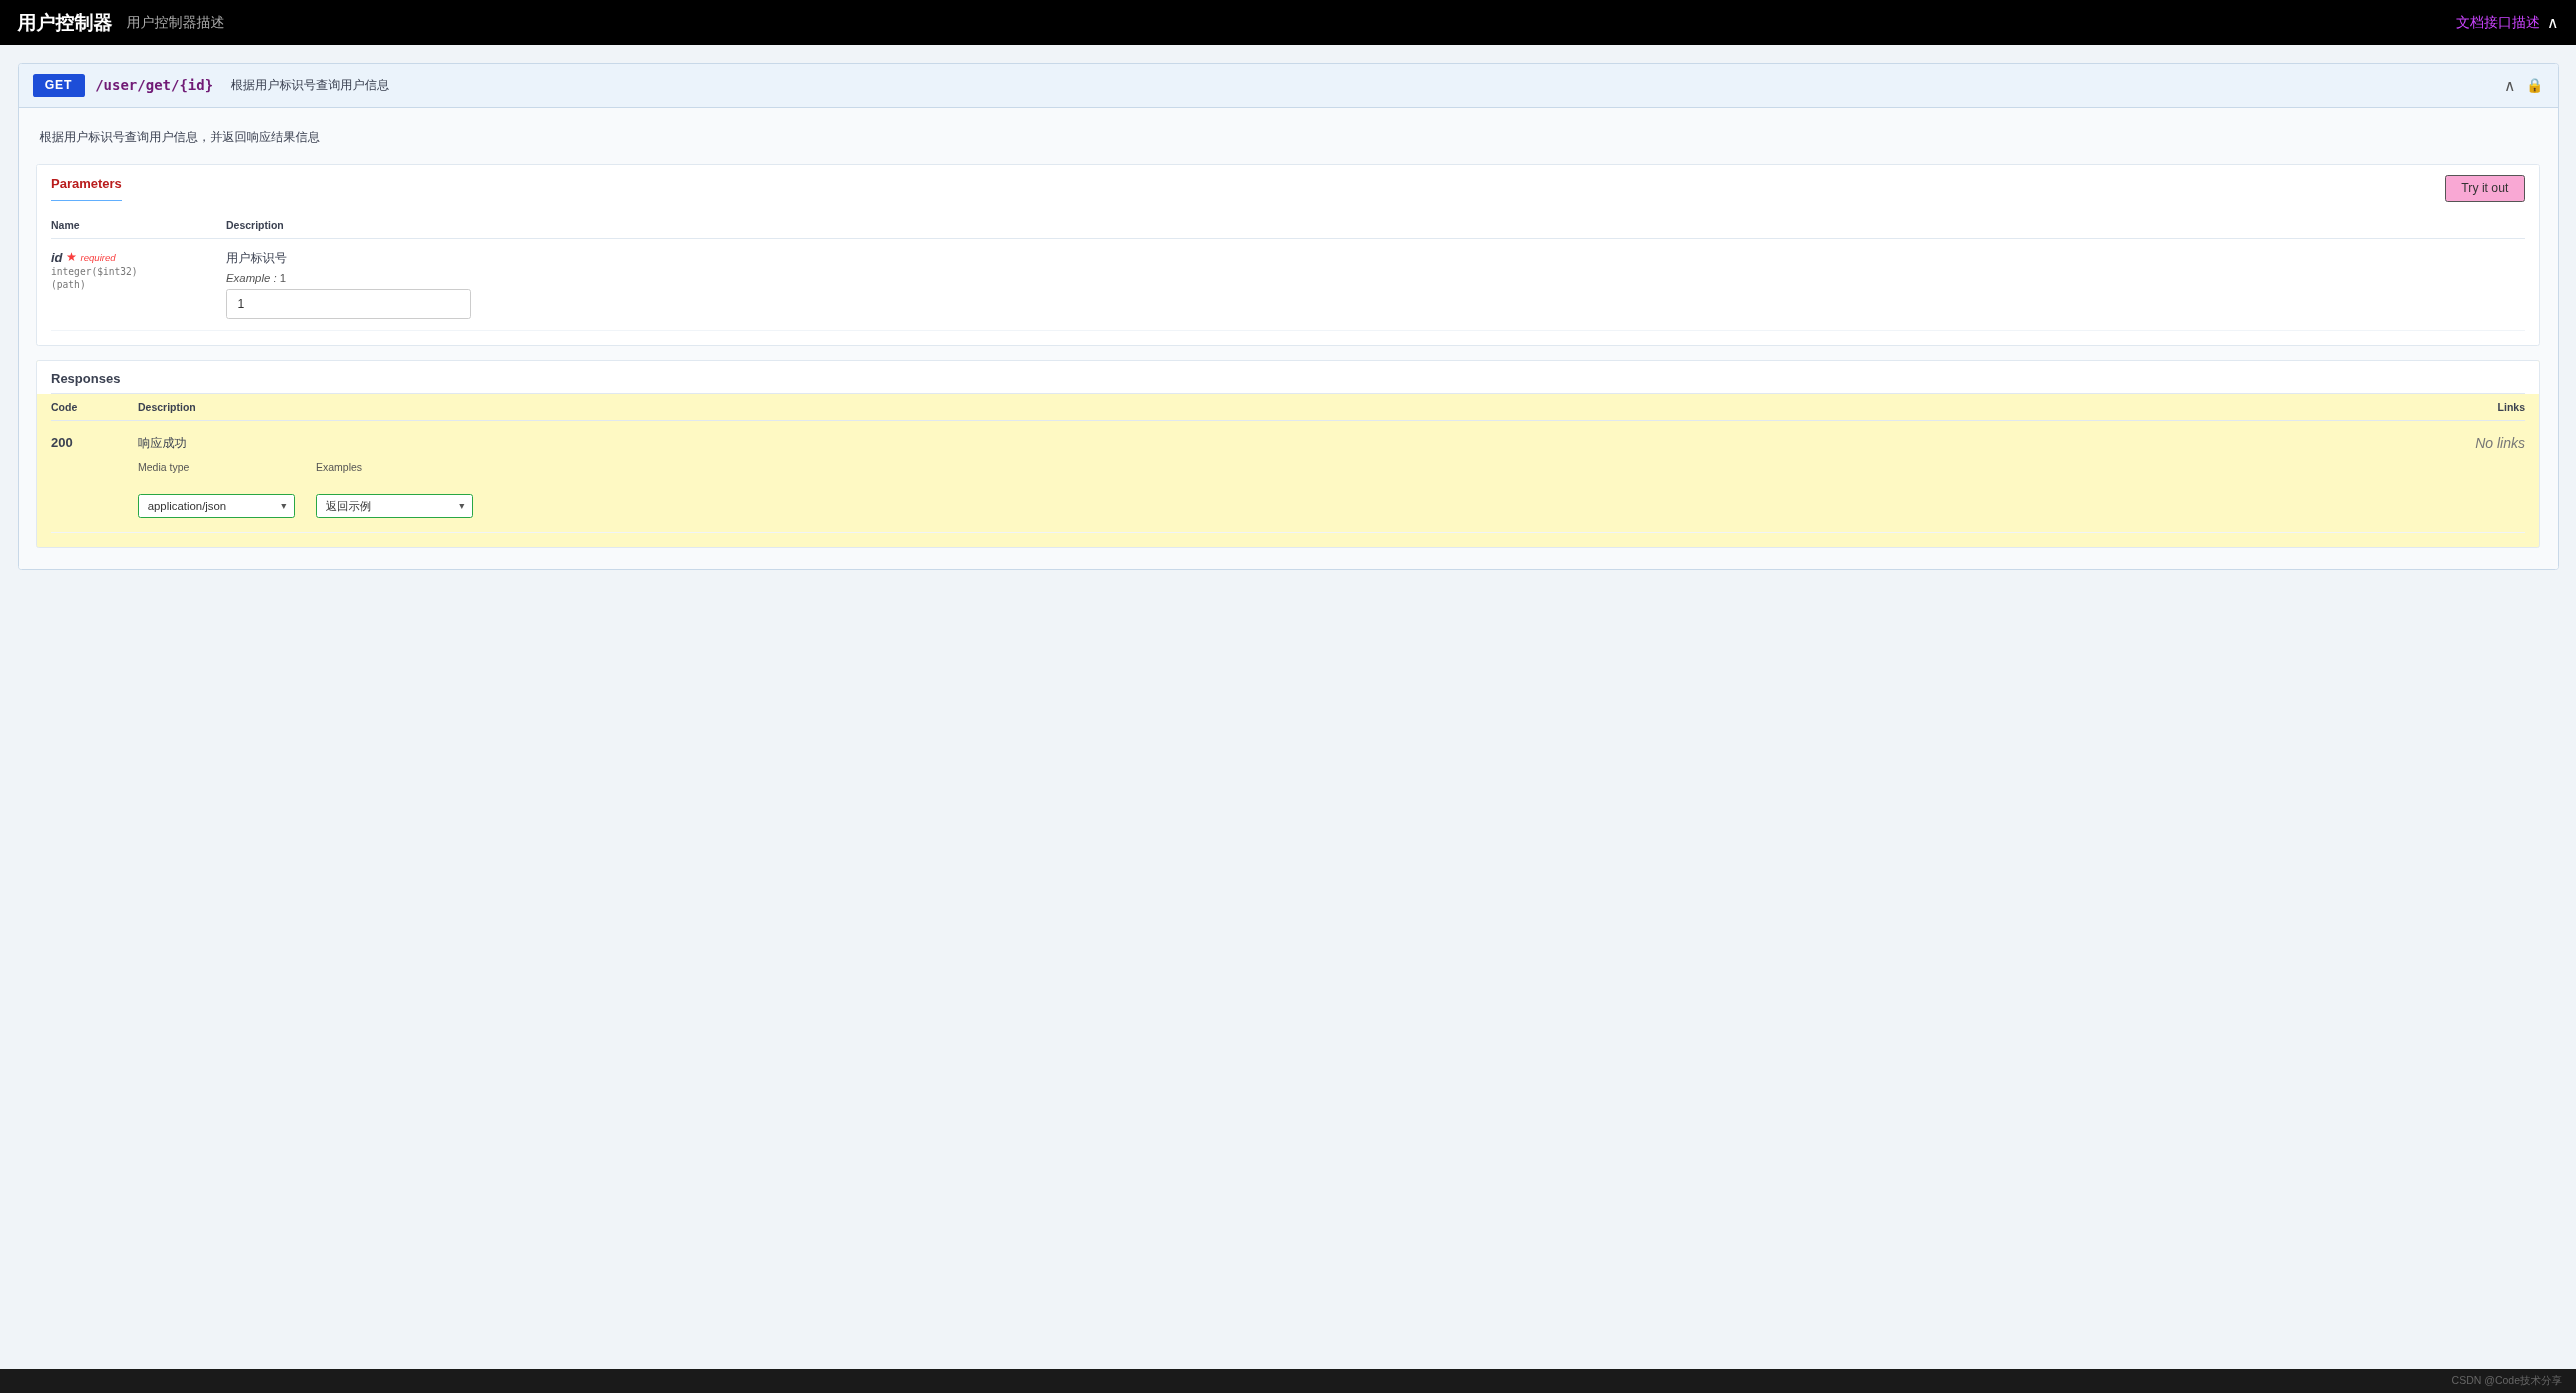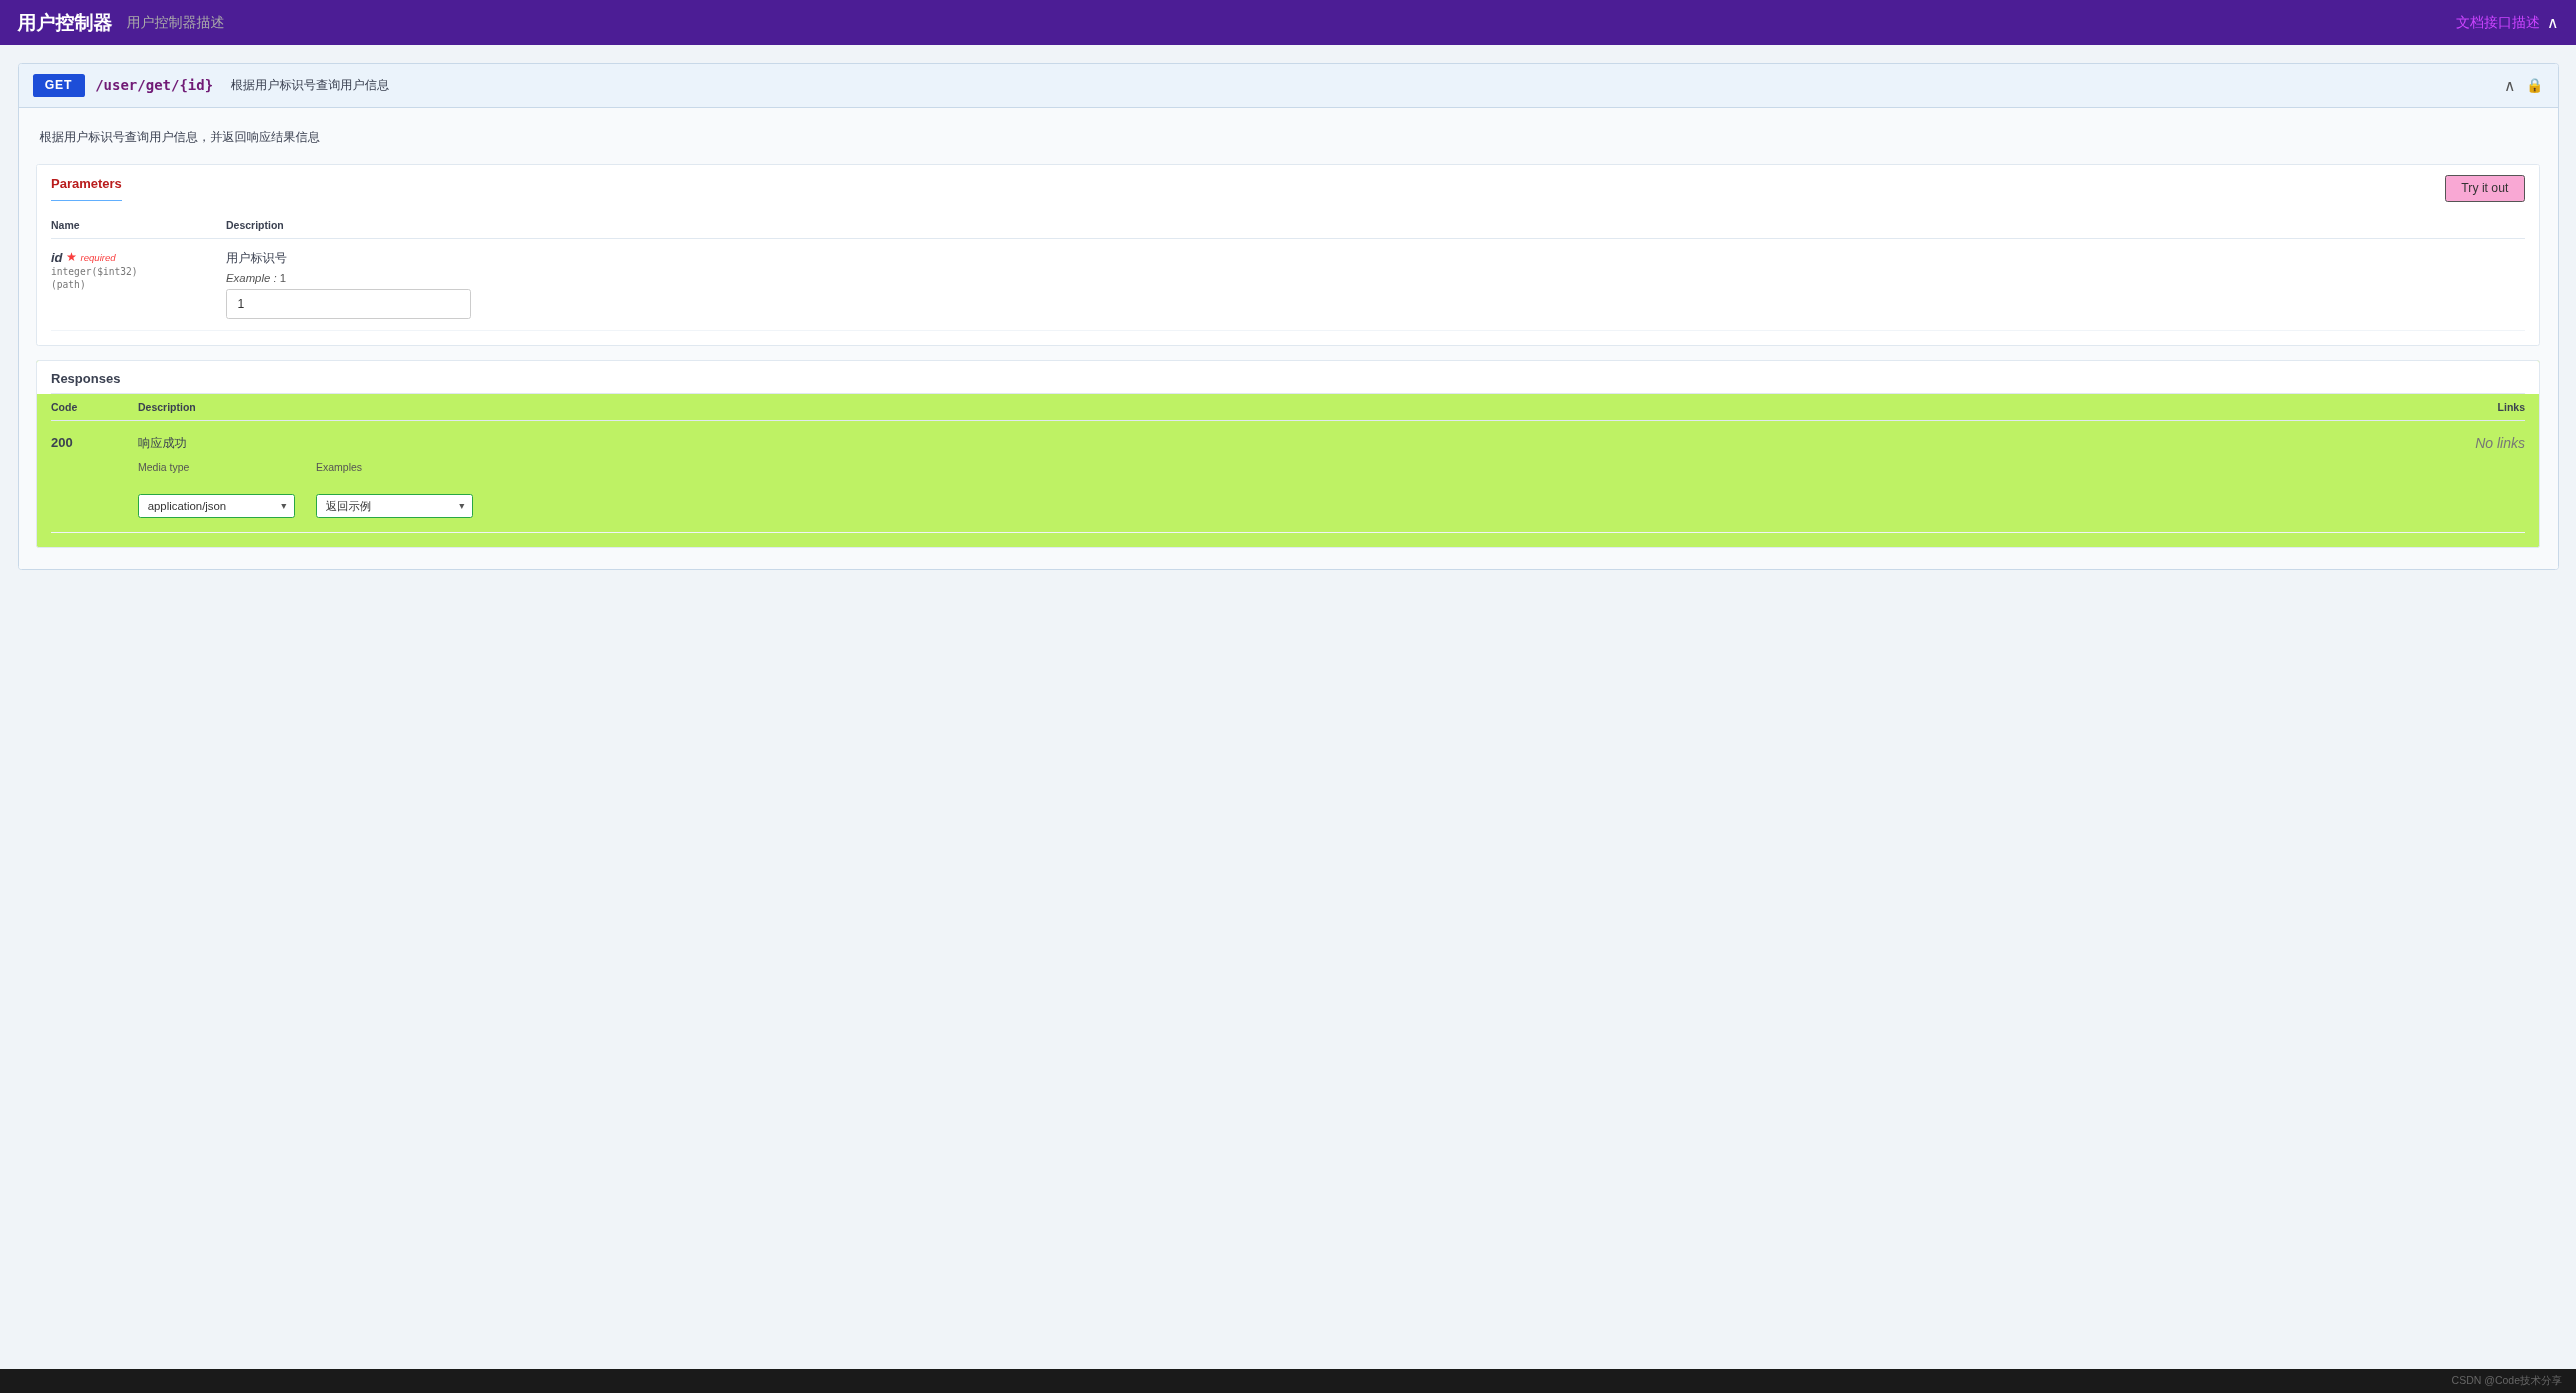--- a/index.html
+++ b/index.html
@@ -5,21 +5,21 @@
     * { box-sizing: border-box; margin: 0; padding: 0; }
     body {
       font-family: -apple-system, BlinkMacSystemFont, "Segoe UI", Arial, sans-serif;
       background: #1a1a2e;
       min-height: 100vh;
       display: flex;
       flex-direction: column;
     }
 
     .top-bar {
-      background: #4c1d95;
+      background: #000000;
       color: white;
       padding: 8.7px 17.5px;
       display: flex;
       align-items: center;
       gap: 14px;
       min-height: 45px;
     }
 
     .top-bar-title {
       font-size: 19px;
@@ -260,21 +260,21 @@
       border: 0.9px solid #ccc;
       border-radius: 2.6px;
       padding: 7px 10.5px;
       font-size: 12.2px;
       width: 245px;
       background: white;
       color: #333;
     }
 
     .responses-section {
-      background: #bef264;
+      background: #fef9c3;
       border: 0.9px solid #e0e8f0;
       border-radius: 2.6px;
       overflow: hidden;
       margin-top: 14px;
     }
 
     .responses-header {
       padding: 10.5px 14px 0 14px;
       background: white;
     }

